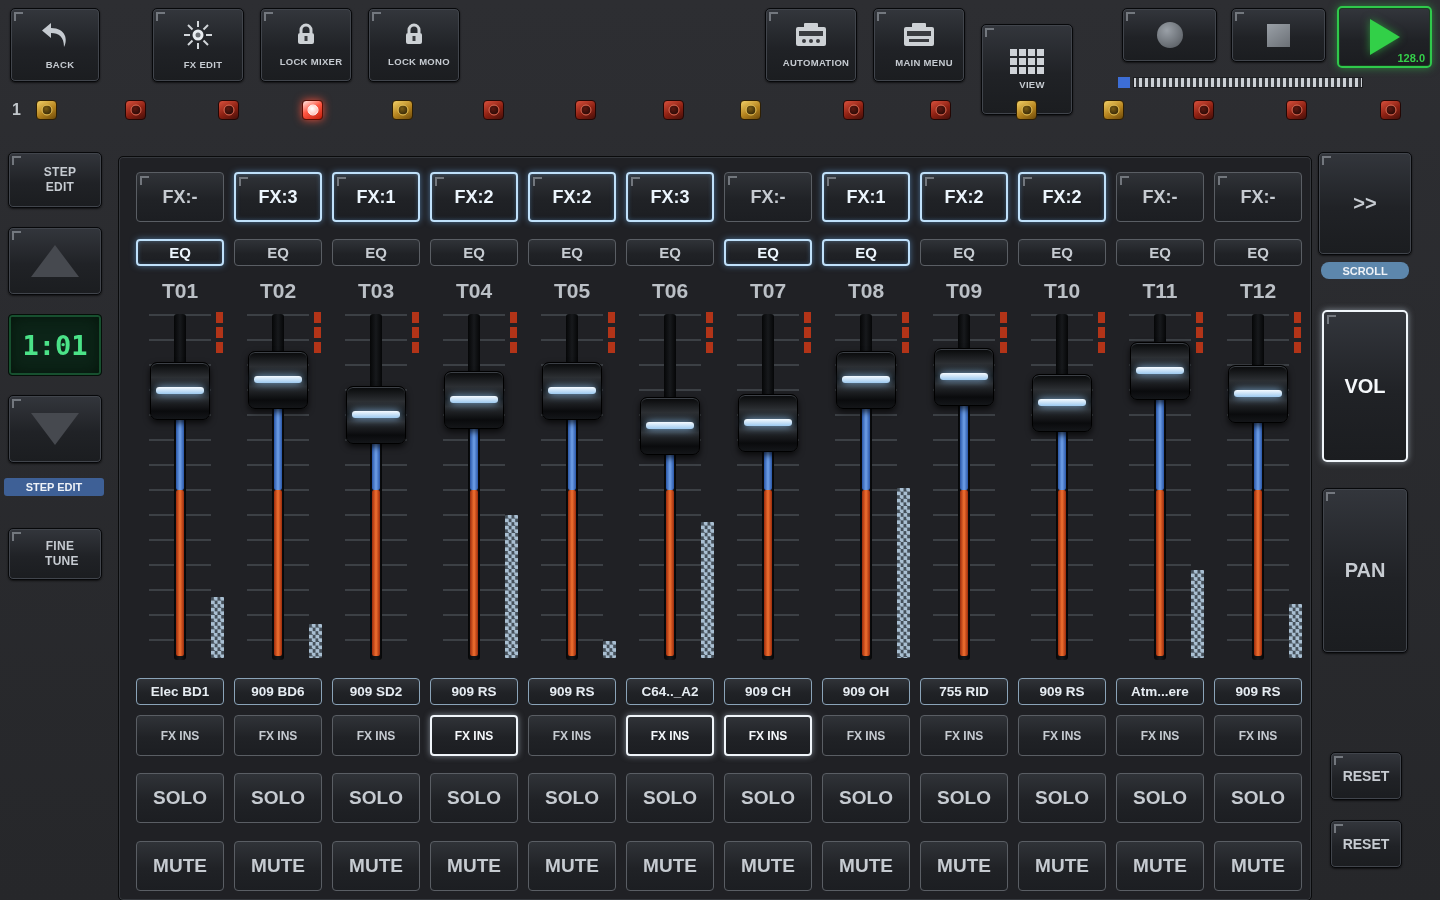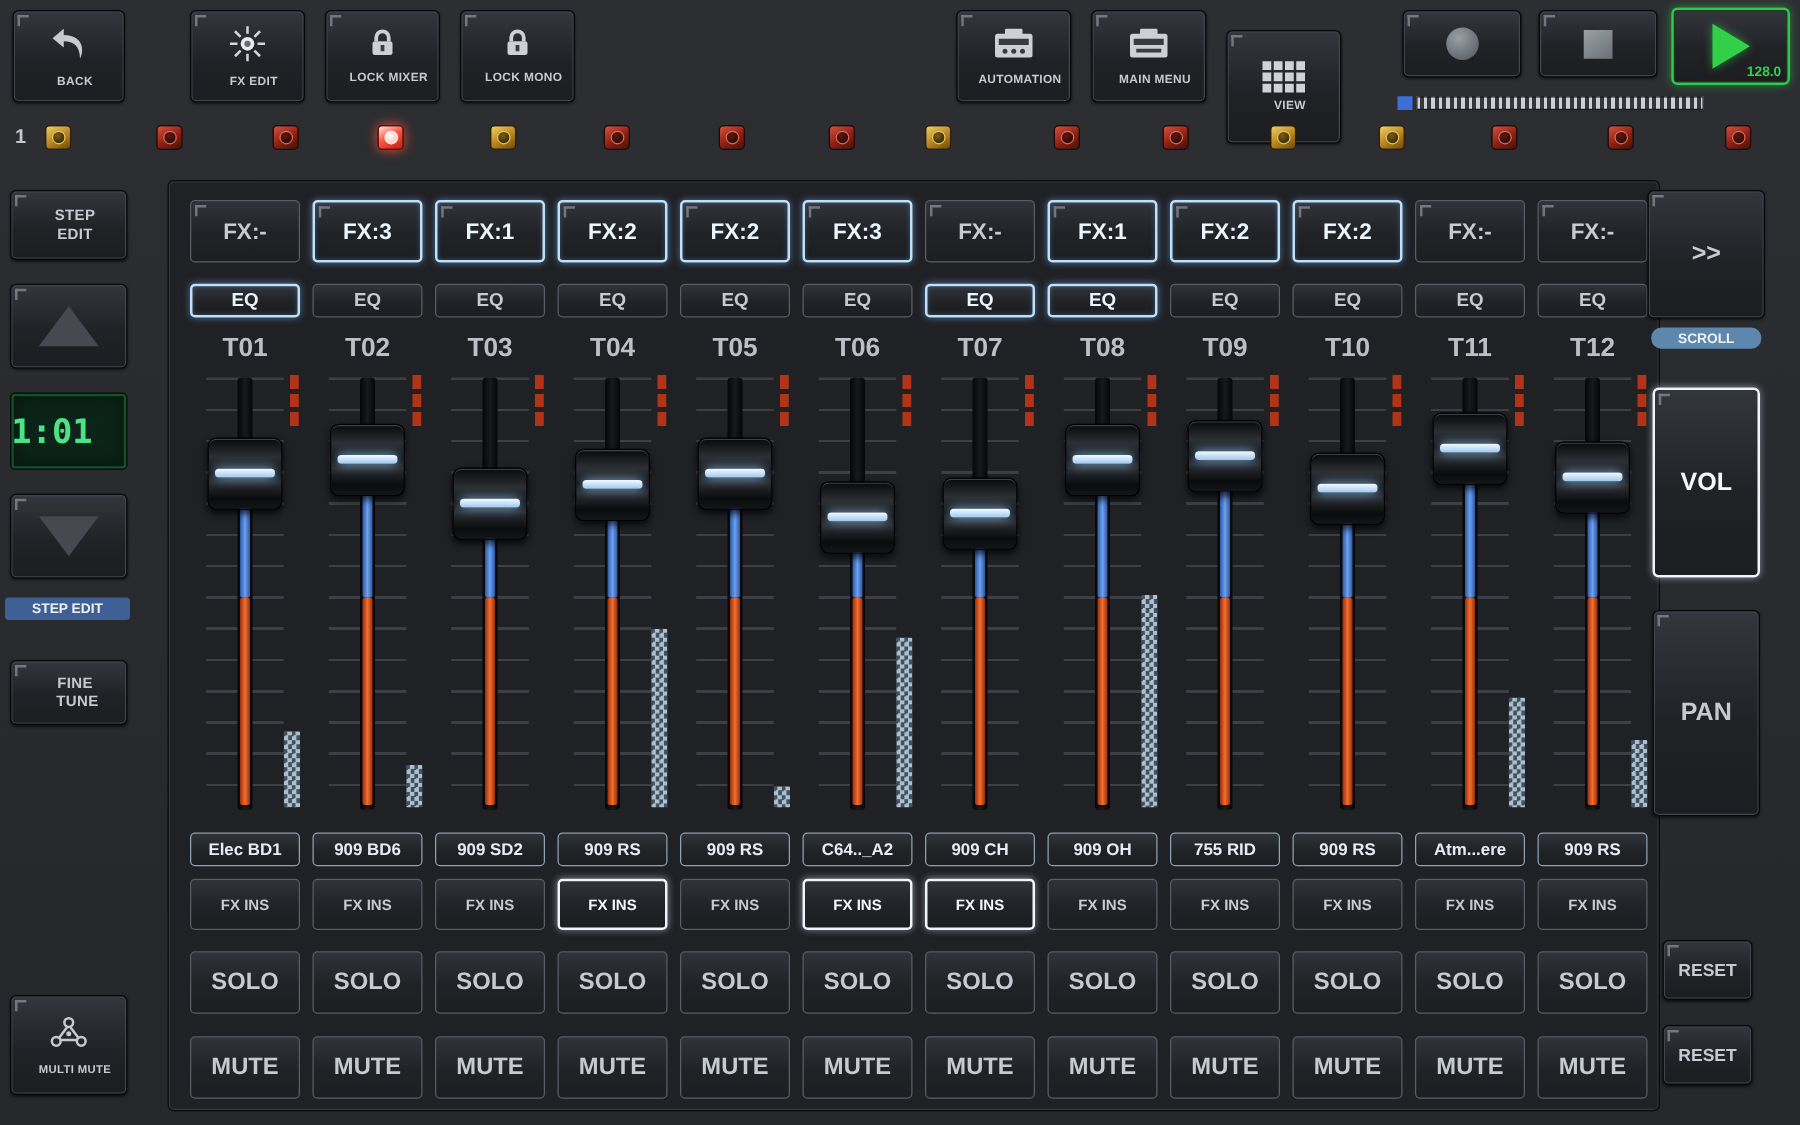--- a/index.html
+++ b/index.html
@@ -44,28 +44,28 @@
   .led-red-active { background:linear-gradient(150deg,#ffe8e4,#ff5844 45%,#c21c08); border:1px solid #5e0e04;
                     box-shadow:0 0 9px rgba(255,80,56,.9); }
   .led-red-active::after { background:radial-gradient(circle at 40% 35%,#ffffff,#ffb0a4); border:1px solid #fff; }
 
   
   .tri-up   { width:0; height:0; border-left:24px solid transparent; border-right:24px solid transparent; border-bottom:32px solid #46494f; }
   .tri-down { width:0; height:0; border-left:24px solid transparent; border-right:24px solid transparent; border-top:32px solid #46494f; }
   .pos-display { position:absolute; background:#0c2418; border:1px solid #050f09; border-radius:4px;
                  box-shadow:inset 0 0 0 2px #17502f, inset 0 0 16px #041208;
                  color:#4be388; font-family:"DejaVu Sans Mono", monospace; font-size:27px; font-weight:bold;
-                 display:flex; align-items:center; justify-content:flex-start; cursor:pointer; }
+                 display:flex; align-items:center; justify-content:center; cursor:pointer; }
   .pill { position:absolute; display:flex; align-items:center; justify-content:center;
           color:#eef2f7; font-size:11px; font-weight:bold; }
 
   
-  .mixer-panel { position:absolute; left:118px; top:144px; width:1194px; height:745px;
+  .mixer-panel { position:absolute; left:118px; top:156px; width:1194px; height:745px;
                  background:#202125; border:1px solid #0a0b0c; border-radius:5px;
-                 box-shadow:inset 0 0 0 1px #35383d;margin-left:16px; }
+                 box-shadow:inset 0 0 0 1px #35383d; }
   .channels { display:flex; gap:10px; padding:15px 0 0 17px; }
   .channel { width:88px; display:flex; flex-direction:column; align-items:center; }
   .ch-btn { width:88px; position:relative; background:linear-gradient(#303338,#202226 55%,#1c1e22);
             border:1px solid #5a5e64; border-radius:4px; color:#c6cbd1;
             display:flex; align-items:center; justify-content:center; font-weight:bold; cursor:pointer; }
   .fx-btn { height:50px; font-size:18px; }
   .eq-btn { height:27px; font-size:15px; margin-top:17px; }
   .track-label { height:30px; margin-top:10px; font-size:21px; font-weight:bold; color:#bbc0c6;
                  display:flex; align-items:center; }
   .name-btn  { height:27px; margin-top:8px;  font-size:13.5px; border-color:#8aa3b8; color:#e6ecf2; }
@@ -247,36 +247,20 @@
   </div>
   <div class="btn corner" style="left:8px;top:395px;width:94px;height:68px;">
     <span class="tri-down"></span>
   </div>
   <div class="pill" style="left:4px;top:478px;width:100px;height:18px;background:#3e6096;border-radius:3px;">
     <span>STEP EDIT</span>
   </div>
   <div class="btn corner" style="left:8px;top:528px;width:94px;height:52px;">
     <span class="lbl" style="width:40px;white-space:normal;text-align:center;font-size:12px;line-height:1.25;">FINE TUNE</span>
   </div>
-  <div class="btn corner" style="left:8px;top:796px;width:94px;height:80px;">
-    <span>
-      <svg width="34" height="28" viewBox="0 0 34 28">
-        <g stroke="#c6cacf" stroke-width="2" fill="none">
-          <line x1="17" y1="8" x2="8" y2="20"></line>
-            <line x1="17" y1="8" x2="26" y2="20"></line>
-            <line x1="8" y1="20" x2="26" y2="20"></line>
-        </g>
-        <circle cx="17" cy="6" r="3.5" fill="#23252a" stroke="#c6cacf" stroke-width="2"></circle>
-        <circle cx="7" cy="21" r="3.5" fill="#23252a" stroke="#c6cacf" stroke-width="2"></circle>
-        <circle cx="27" cy="21" r="3.5" fill="#23252a" stroke="#c6cacf" stroke-width="2"></circle>
-        <circle cx="17" cy="15" r="2" fill="#c6cacf"></circle>
-      </svg>
-    </span>
-    <span class="lbl" style="font-size:9px;">MULTI MUTE</span>
-  </div>
 
   <div class="mixer-panel">
     <div class="channels">
   <div class="channel">
     <div class="ch-btn fx-btn corner">
       <span>FX:-</span>
     </div>
     <div class="ch-btn eq-btn active-blue">
       <span>EQ</span>
     </div>

